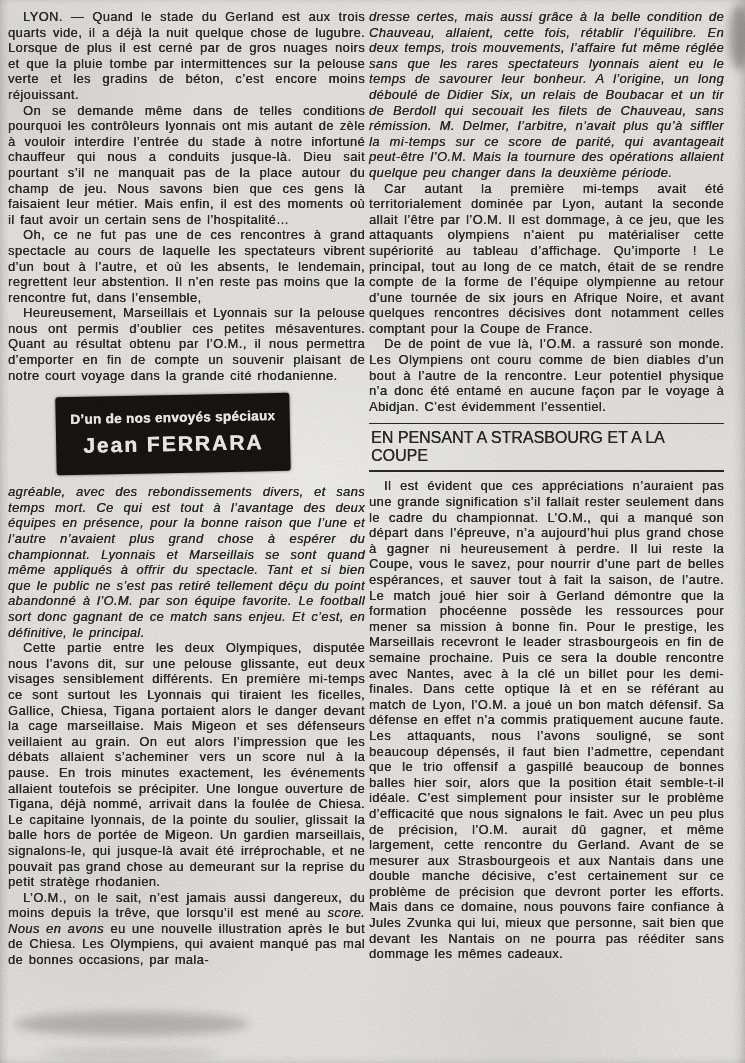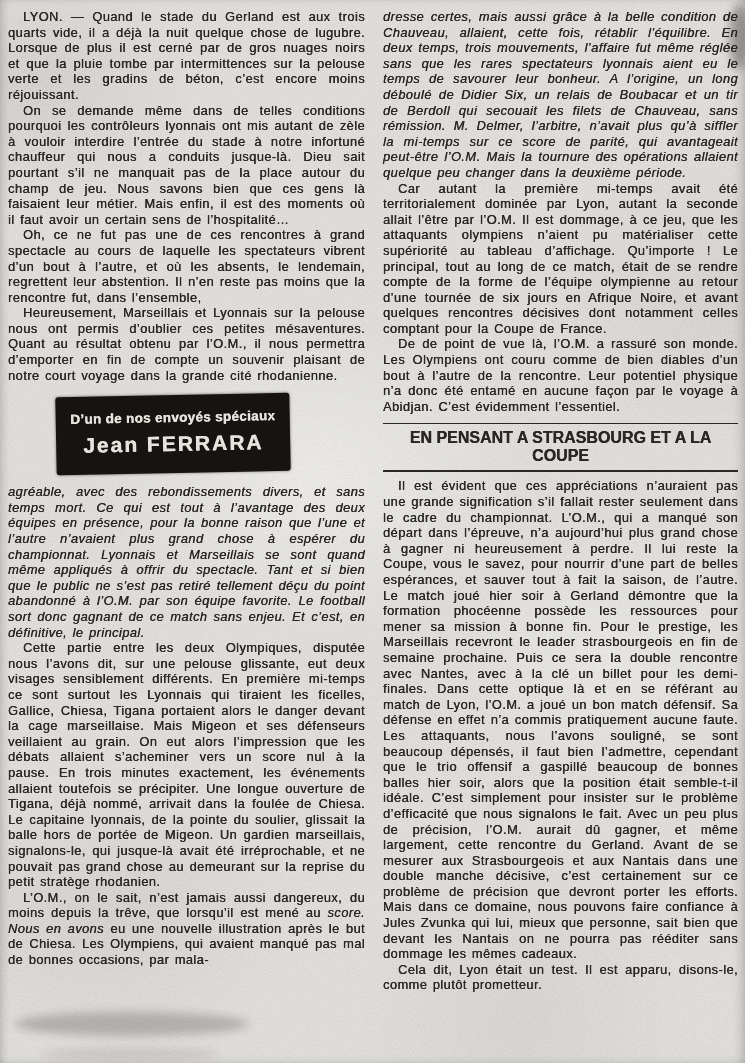--- a/index.html
+++ b/index.html
@@ -24,21 +24,21 @@
   .page::before{
     content:"";position:absolute;inset:0;pointer-events:none;
     background:
       radial-gradient(230px 170px at 5% 8%,  rgba(0,0,0,.055), transparent 70%),
       radial-gradient(300px 220px at 97% 28%, rgba(0,0,0,.045), transparent 70%),
       radial-gradient(280px 190px at 14% 86%, rgba(0,0,0,.05),  transparent 70%),
       radial-gradient(240px 260px at 70% 96%, rgba(0,0,0,.04),  transparent 70%),
       radial-gradient(320px 240px at 42% 45%, rgba(255,255,255,.55), transparent 65%),
       radial-gradient(260px 200px at 82% 62%, rgba(255,255,255,.4),  transparent 65%);
   }
-  .cols{position:relative;display:flex;gap:18px;padding:9px 6px 0 8px;}
+  .cols{position:relative;display:flex;gap:4px;padding:9px 6px 0 8px;}
   .col{width:357px;}
   .col-right{width:355px;}
   p.para{
     margin:0;
     font-size:12.8px;
     line-height:15.6px;
     text-align:justify;
     text-indent:15px;
     letter-spacing:.45px;
     word-spacing:1.5px;
@@ -63,21 +63,21 @@
   }
   .byline-author{
     margin-top:7px;font-size:21px;font-weight:bold;letter-spacing:2px;
     text-shadow:.5px 0 0 currentColor;
   }
   .rule-heading{
     margin:7px 0 6px;
     padding:5px 2px 5px;
     border-top:1.5px solid var(--ink);
     border-bottom:2px solid var(--ink);
-    font-size:16px;font-weight:bold;text-align:center;
+    font-size:16px;font-weight:normal;
     letter-spacing:1px;
     text-shadow:.3px 0 0 currentColor;
   }
   .col-right .rule-heading{letter-spacing:0;font-size:16px;margin-top:9px;}
   .smudge{position:absolute;pointer-events:none;border-radius:50%;}
   .smudge-chiesa{left:14px;top:1012px;width:235px;height:24px;background:rgba(58,54,50,.26);filter:blur(5px);}
   .smudge-corner{right:-4px;top:4px;width:20px;height:66px;background:rgba(40,38,35,.35);filter:blur(4px);}
   .smudge-bottom{left:40px;top:1048px;width:180px;height:12px;background:rgba(70,66,62,.14);filter:blur(4px);}
   .edge-left{position:absolute;left:0;top:0;width:10px;height:100%;pointer-events:none;
     background:linear-gradient(to right, rgba(0,0,0,.07), transparent);}
@@ -119,21 +119,20 @@
       <div>
           <p class="para noindent"><span>dresse certes, mais aussi grâce à la belle condition de Chauveau, allaient, cette fois, rétablir l’équilibre. En deux temps, trois mouvements, l’affaire fut même réglée sans que les rares spectateurs lyonnais aient eu le temps de savourer leur bonheur. A l’origine, un long déboulé de Didier Six, un relais de Boubacar et un tir de Berdoll qui secouait les filets de Chauveau, sans rémission. M. Delmer, l’arbitre, n’avait plus qu’à siffler la mi-temps sur ce score de parité, qui avantageait peut-être l’O.M. Mais la tournure des opérations allaient quelque peu changer dans la deuxième période.</span></p>
           <p class="para"><span>Car autant la première mi-temps avait été territorialement dominée par Lyon, autant la seconde allait l’être par l’O.M. Il est dommage, à ce jeu, que les attaquants olympiens n’aient pu matérialiser cette supériorité au tableau d’affichage. Qu’importe ! Le principal, tout au long de ce match, était de se rendre compte de la forme de l’équipe olympienne au retour d’une tournée de six jours en Afrique Noire, et avant quelques rencontres décisives dont notamment celles comptant pour la Coupe de France.</span></p>
           <p class="para"><span>De de point de vue là, l’O.M. a rassuré son monde. Les Olympiens ont couru comme de bien diables d’un bout à l’autre de la rencontre. Leur potentiel physique n’a donc été entamé en aucune façon par le voyage à Abidjan. C’est évidemment l’essentiel.</span></p>
         </div>
 
       <h2 class="rule-heading">EN PENSANT A STRASBOURG ET A LA COUPE</h2>
 
       <div>
           <p class="para"><span>Il est évident que ces appréciations n’auraient pas une grande signification s’il fallait rester seulement dans le cadre du championnat. L’O.M., qui a manqué son départ dans l’épreuve, n’a aujourd’hui plus grand chose à gagner ni heureusement à perdre. Il lui reste la Coupe, vous le savez, pour nourrir d’une part de belles espérances, et sauver tout à fait la saison, de l’autre. Le match joué hier soir à Gerland démontre que la formation phocéenne possède les ressources pour mener sa mission à bonne fin. Pour le prestige, les Marseillais recevront le leader strasbourgeois en fin de semaine prochaine. Puis ce sera la double rencontre avec Nantes, avec à la clé un billet pour les demi-finales. Dans cette optique là et en se référant au match de Lyon, l’O.M. a joué un bon match défensif. Sa défense en effet n’a commis pratiquement aucune faute. Les attaquants, nous l’avons souligné, se sont beaucoup dépensés, il faut bien l’admettre, cependant que le trio offensif a gaspillé beaucoup de bonnes balles hier soir, alors que la position était semble-t-il idéale. C’est simplement pour insister sur le problème d’efficacité que nous signalons le fait. Avec un peu plus de précision, l’O.M. aurait dû gagner, et même largement, cette rencontre du Gerland. Avant de se mesurer aux Strasbourgeois et aux Nantais dans une double manche décisive, c’est certainement sur ce problème de précision que devront porter les efforts. Mais dans ce domaine, nous pouvons faire confiance à Jules Zvunka qui lui, mieux que personne, sait bien que devant les Nantais on ne pourra pas rééditer sans dommage les mêmes cadeaux.</span></p>
-          <p class="para"><span>Cela dit, Lyon était un test. Il est apparu, disons-le, comme plutôt prometteur.</span></p>
         </div>
     </div>
 
   </div>
 
   <div class="smudge smudge-chiesa"></div>
   <div class="smudge smudge-corner"></div>
   <div class="smudge smudge-bottom"></div>
 
   <svg class="grain" width="745" height="1063" aria-hidden="true">

